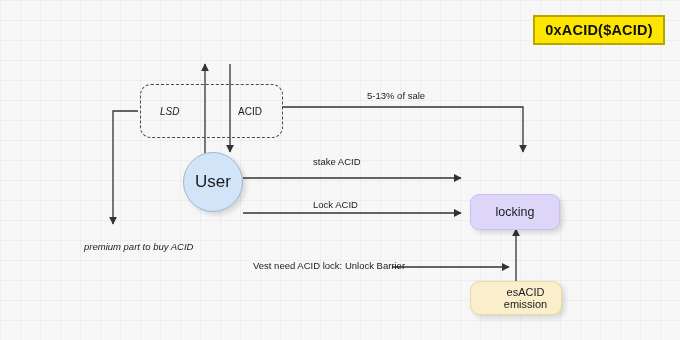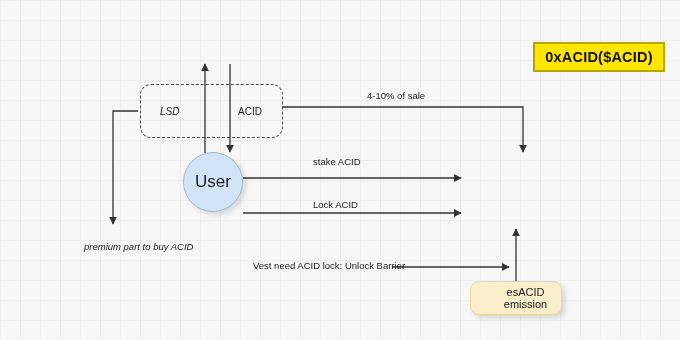--- a/index.html
+++ b/index.html
@@ -57,21 +57,20 @@
     box-shadow: 3px 3px 5px rgba(0,0,0,0.13);
     font-size: 17px;
   }
   .badge-yellow {
     background: #ffe600;
     border: 2px solid #b8a400;
     font-size: 14.5px;
     font-weight: bold;
     letter-spacing: 0.2px;
     color: #111;
-    margin-top: 27px;
   }
   .dashed-group {
     position: absolute;
     box-sizing: border-box;
     border: 1.5px dashed #4a4a4a;
     border-radius: 11px;
     background: transparent;
     z-index: 1;
   }
   .edge-label {
@@ -121,26 +120,27 @@
   <div class="dashed-group" style="left:140px; top:84px; width:143px; height:54px;"></div>
 
   <div class="group-label" style="left:160px; top:106px;font-style:italic;">LSD</div>
 
   <div class="group-label" style="left:238px; top:106px;">ACID</div>
 
 
   <div class="node circle" style="left:183px; top:152px; width:60px; height:60px;">User</div>
 
 
+  <div class="node box-purple" style="left:470px; top:194px; width:90px; height:36px;">locking</div>
 
   <div class="node box-cream" style="left:470px; top:281px; width:92px; height:34px;">esACID emission</div>
 
   <div class="node badge-yellow" style="left:533px; top:15px; width:132px; height:30px;">0xACID($ACID)</div>
 
-  <div class="edge-label" style="left:367px; top:90px;">4-10% of sale</div>
+  <div class="edge-label" style="left:367px; top:90px;">5-13% of sale</div>
 
   <div class="edge-label" style="left:313px; top:156px;">stake ACID</div>
 
   <div class="edge-label" style="left:313px; top:199px;">Lock ACID</div>
 
   <div class="edge-label" style="left:84px; top:241px;font-style:italic;">premium part to buy ACID</div>
 
   <div class="edge-label" style="left:253px; top:260px;">Vest need ACID lock: Unlock Barrier</div>
 
 </div>

